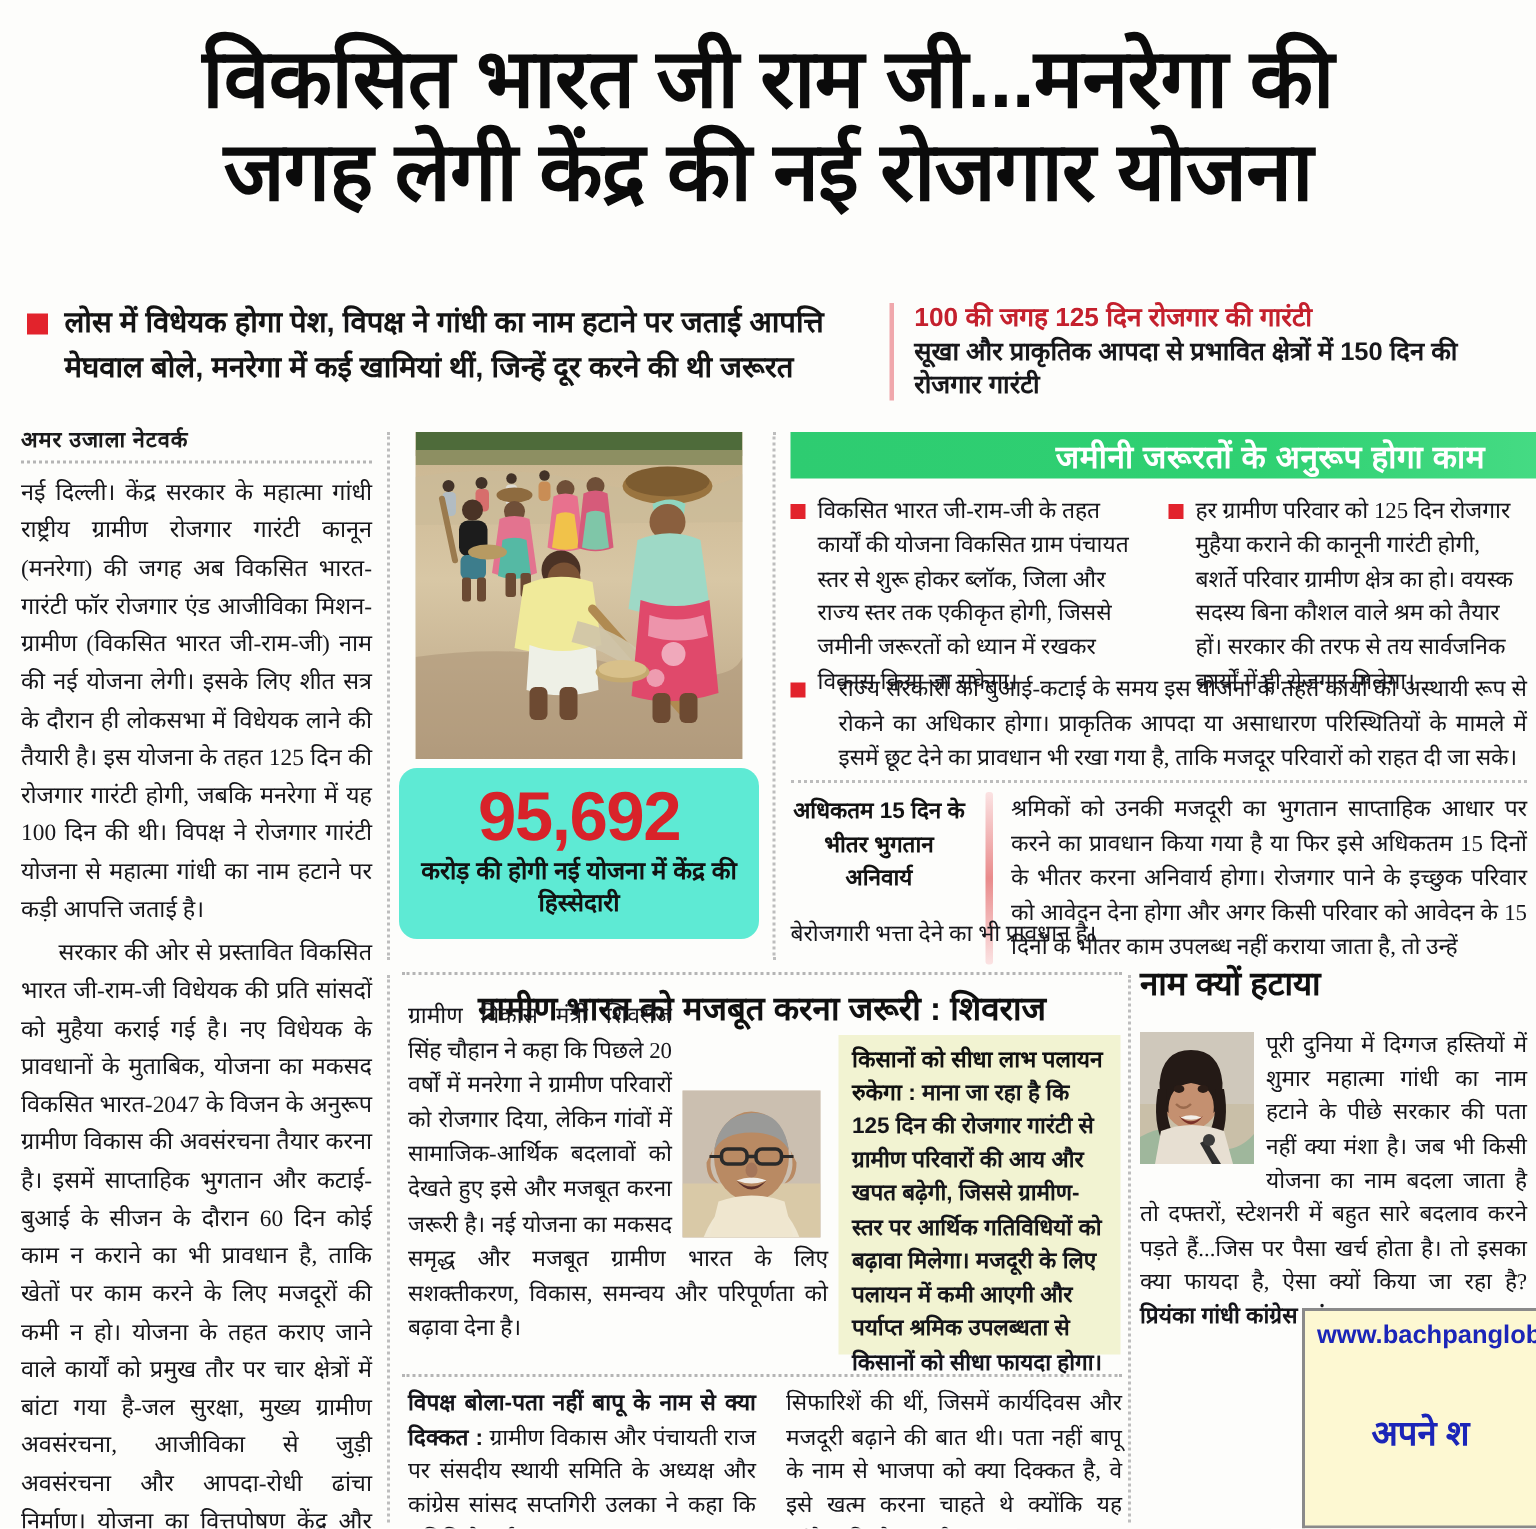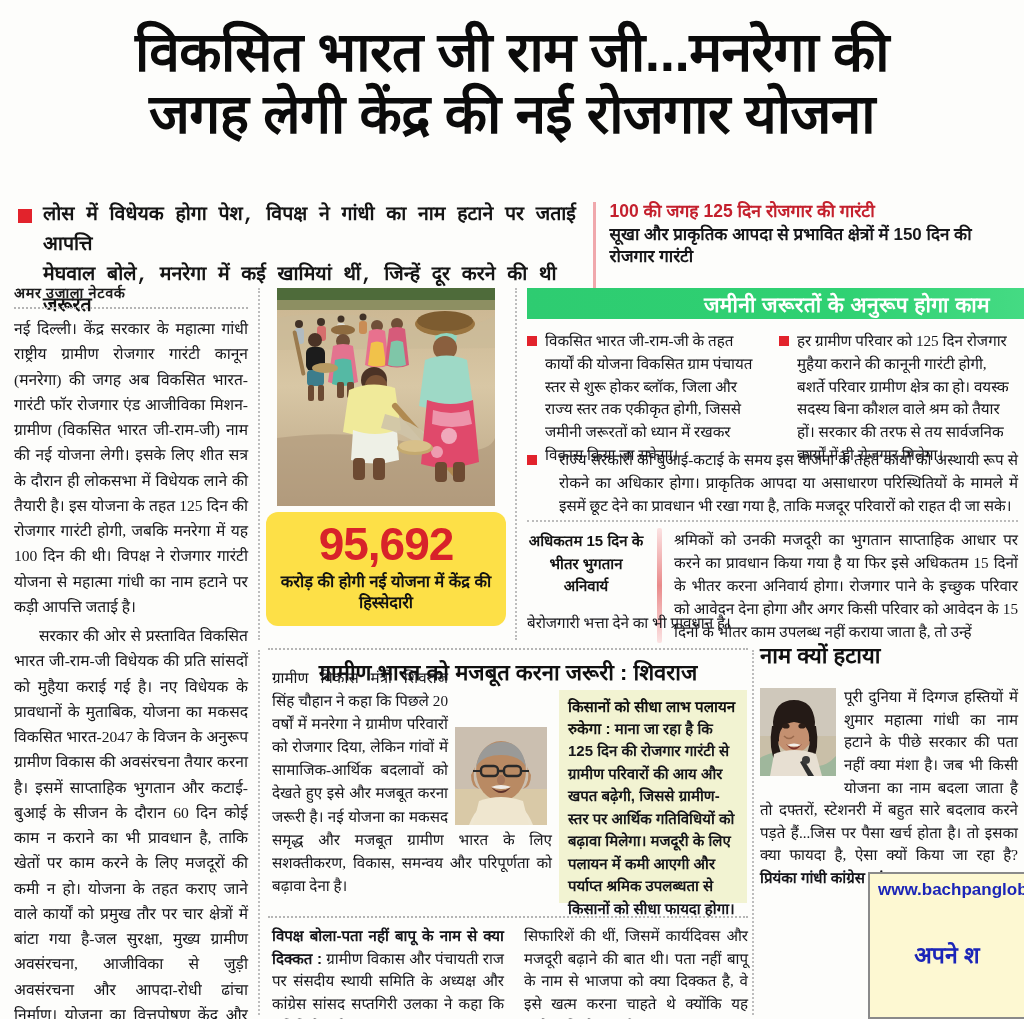--- a/index.html
+++ b/index.html
@@ -51,21 +51,21 @@
     align-items: flex-start;
     gap: 11px;
   }
   .deck-sq {
     width: 14px; height: 14px;
     background: #e2232c;
     margin-top: 9px;
     flex: 0 0 auto;
   }
   .deck-left-text {
-    font-family: Liberation Mono, monospace;
+    font-family: Liberation Sans, sans-serif;
     font-weight: bold;
     font-size: 19.5px;
     line-height: 1.55;
     color: #141414;
   }
   .deck-div {
     width: 3px;
     align-self: stretch;
     background: #f0a8ac;
     margin: 2px 14px 2px 4px;
@@ -124,21 +124,21 @@
     overflow: hidden;
     background: #cfc3a8;
   }
   .photo-svg { display:block; width:100%; height:100%; }
 
   
   .statbox {
     position: absolute;
     left: 266px; top: 512px;
     width: 240px;
-    background: #fde047;
+    background: #5eead4;
     border-radius: 12px;
     padding: 8px 8px 12px 8px;
     box-sizing: border-box;
     text-align: center;
   }
   .stat-num {
     font-family: "Liberation Sans", "DejaVu Sans", sans-serif;
     font-weight: bold;
     font-size: 46px;
     line-height: 1.06;

